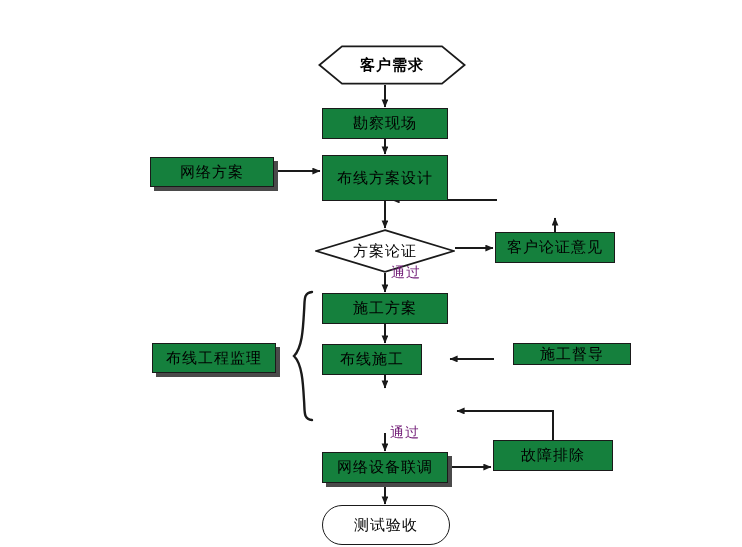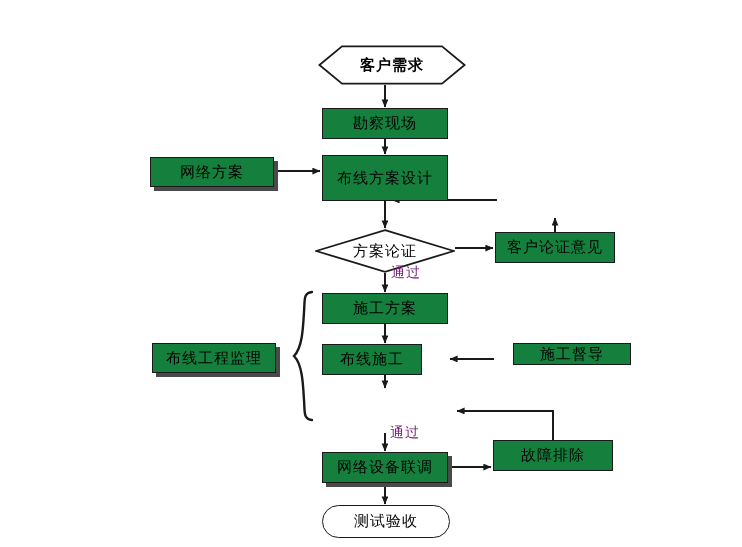--- a/index.html
+++ b/index.html
@@ -175,21 +175,21 @@
 
 
   <div class="node rect shadowed" style="left:322px; top:452px; width:126px; height:31px;">
     <span>网络设备联调</span>
   </div>
 
   <div class="node rect" style="left:493px; top:440px; width:120px; height:31px;">
     <span>故障排除</span>
   </div>
 
-  <div class="node stadium" style="left:322px; top:505px; width:128px; height:33px;">
+  <div class="node stadium" style="left:322px; top:505px; width:128px; height:40px;">
     <span>测试验收</span>
   </div>
 
   <div class="edge-label" style="left:391px; top:264px;">通过</div>
 
   <div class="edge-label" style="left:390px; top:424px;">通过</div>
 
 </div>
 
 </body></html>

